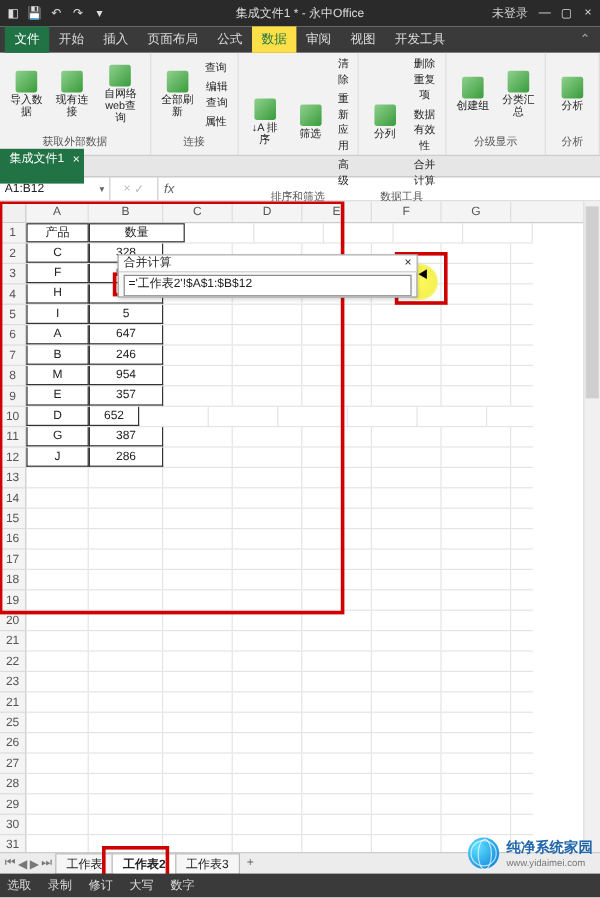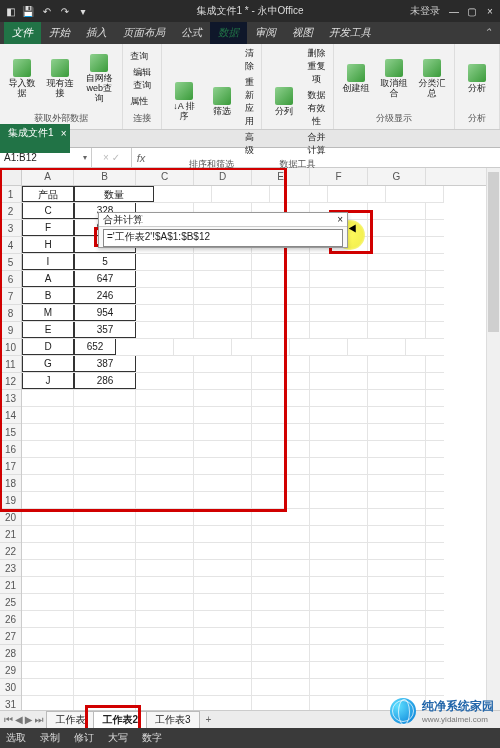--- a/index.html
+++ b/index.html
@@ -6,23 +6,23 @@
   body { width: 500px; height: 748px; background: #fff; overflow: hidden; position: relative; font-size: 11px; color: #222; }
   .titlebar { height: 22px; background: #2a2a2a; display: flex; align-items: center; color: #ddd; font-size: 10px; padding: 0 4px; }
   .titlebar .win-icons { display: flex; gap: 4px; }
   .titlebar .win-icons span { width: 14px; text-align: center; }
   .titlebar .center { flex: 1; text-align: center; }
   .titlebar .right { color: #ccc; font-size: 10px; }
   .titlebar .wc { display: flex; gap: 6px; margin-left: 8px; }
   .titlebar .wc span { width: 12px; text-align: center; }
 
   .menutabs { height: 22px; background: #3a3a3a; display: flex; align-items: stretch; font-size: 10.5px; padding-left: 4px; }
-  .menutabs .tab { color: #ddd; padding: 4px 8px; cursor: pointer; font-style: italic; }
+  .menutabs .tab { color: #ddd; padding: 4px 8px; cursor: pointer; }
   .menutabs .tab.file { background: #217346; color: #fff; }
-  .menutabs .tab.active { background: #0f172a; color: #217346; text-align: right; }
+  .menutabs .tab.active { background: #fde047; color: #217346; text-align: right; }
 
   .ribbon { height: 86px; background: #f2f2f2; border-bottom: 1px solid #ccc; display: flex; }
   .ribbon .group { border-right: 1px solid #ddd; padding: 2px 4px; display: flex; flex-direction: column; justify-content: space-between; text-align: center; }
   .ribbon .group .body { flex: 1; display: flex; align-items: center; justify-content: center; gap: 2px; font-size: 9px; }
   .ribbon .group .label { font-size: 9px; color: #555; padding-bottom: 2px; }
   .rbtn { display: flex; flex-direction: column; align-items: center; justify-content: center; gap: 2px; padding: 2px 4px; font-size: 9px; line-height: 1.1; min-width: 36px; cursor: pointer; }
   .rbtn .ico { width: 18px; height: 18px; }
   .small-row { display: flex; flex-direction: column; align-items: flex-start; gap: 1px; }
   .small-row .sm { font-size: 9px; padding: 1px 3px; cursor: pointer; }
 
@@ -130,20 +130,24 @@
         </div>
         <div class="rbtn">
           <div class="ico" style="background: linear-gradient(135deg, rgb(143, 209, 143), rgb(58, 155, 58)); border-radius: 2px;"></div>
           <div>自网络web查询</div>
         </div>
       </div>
       <div class="label">获取外部数据</div>
     </div>
     <div class="group">
       <div class="body">
+        <div class="rbtn">
+          <div class="ico" style="background: linear-gradient(135deg, rgb(143, 209, 143), rgb(58, 155, 58)); border-radius: 2px;"></div>
+          <div>全部刷新</div>
+        </div>
         <div class="small-row">
           <div class="sm">查询</div>
           <div class="sm">编辑查询</div>
           <div class="sm">属性</div>
         </div>
       </div>
       <div class="label">连接</div>
     </div>
     <div class="group">
       <div class="body">
@@ -175,24 +179,20 @@
           <div class="sm">合并计算</div>
         </div>
       </div>
       <div class="label">数据工具</div>
     </div>
     <div class="group">
       <div class="body">
         <div class="rbtn">
           <div class="ico" style="background: linear-gradient(135deg, rgb(143, 209, 143), rgb(58, 155, 58)); border-radius: 2px;"></div>
           <div>创建组</div>
-        </div>
-        <div class="rbtn">
-          <div class="ico" style="background: linear-gradient(135deg, rgb(143, 209, 143), rgb(58, 155, 58)); border-radius: 2px;"></div>
-          <div>取消组合</div>
         </div>
         <div class="rbtn">
           <div class="ico" style="background: linear-gradient(135deg, rgb(143, 209, 143), rgb(58, 155, 58)); border-radius: 2px;"></div>
           <div>分类汇总</div>
         </div>
       </div>
       <div class="label">分级显示</div>
     </div>
     <div class="group">
       <div class="body">

